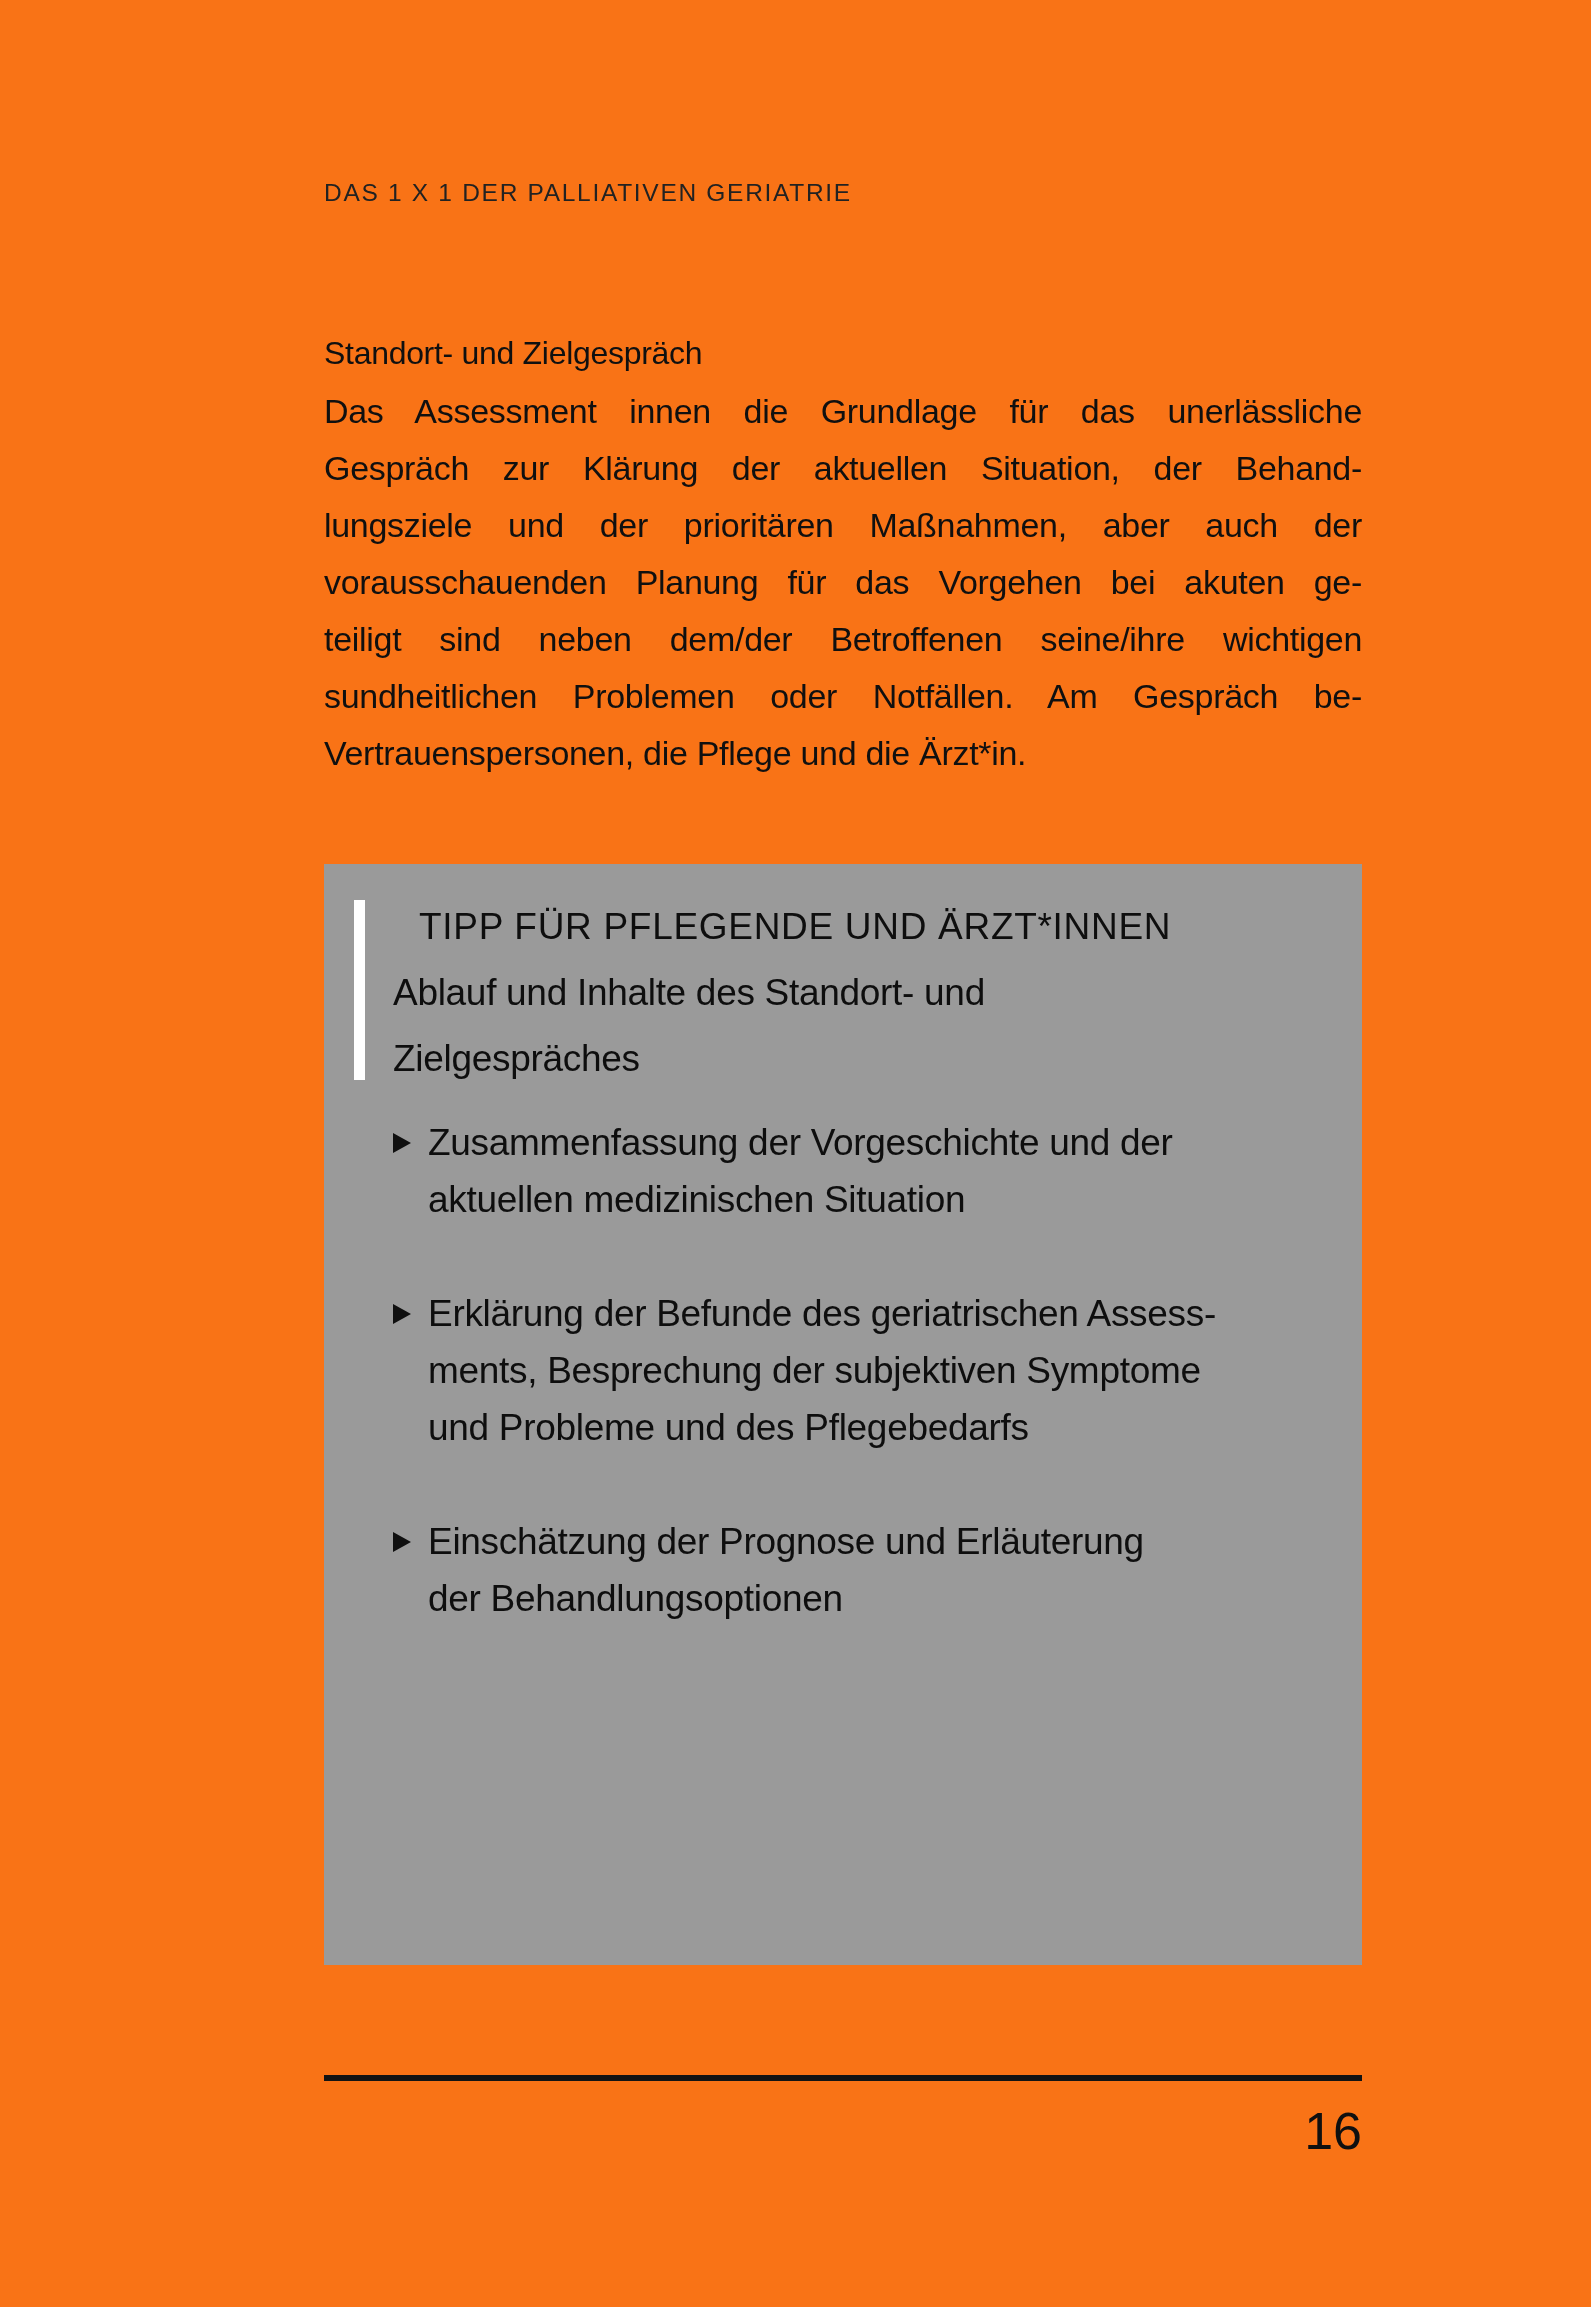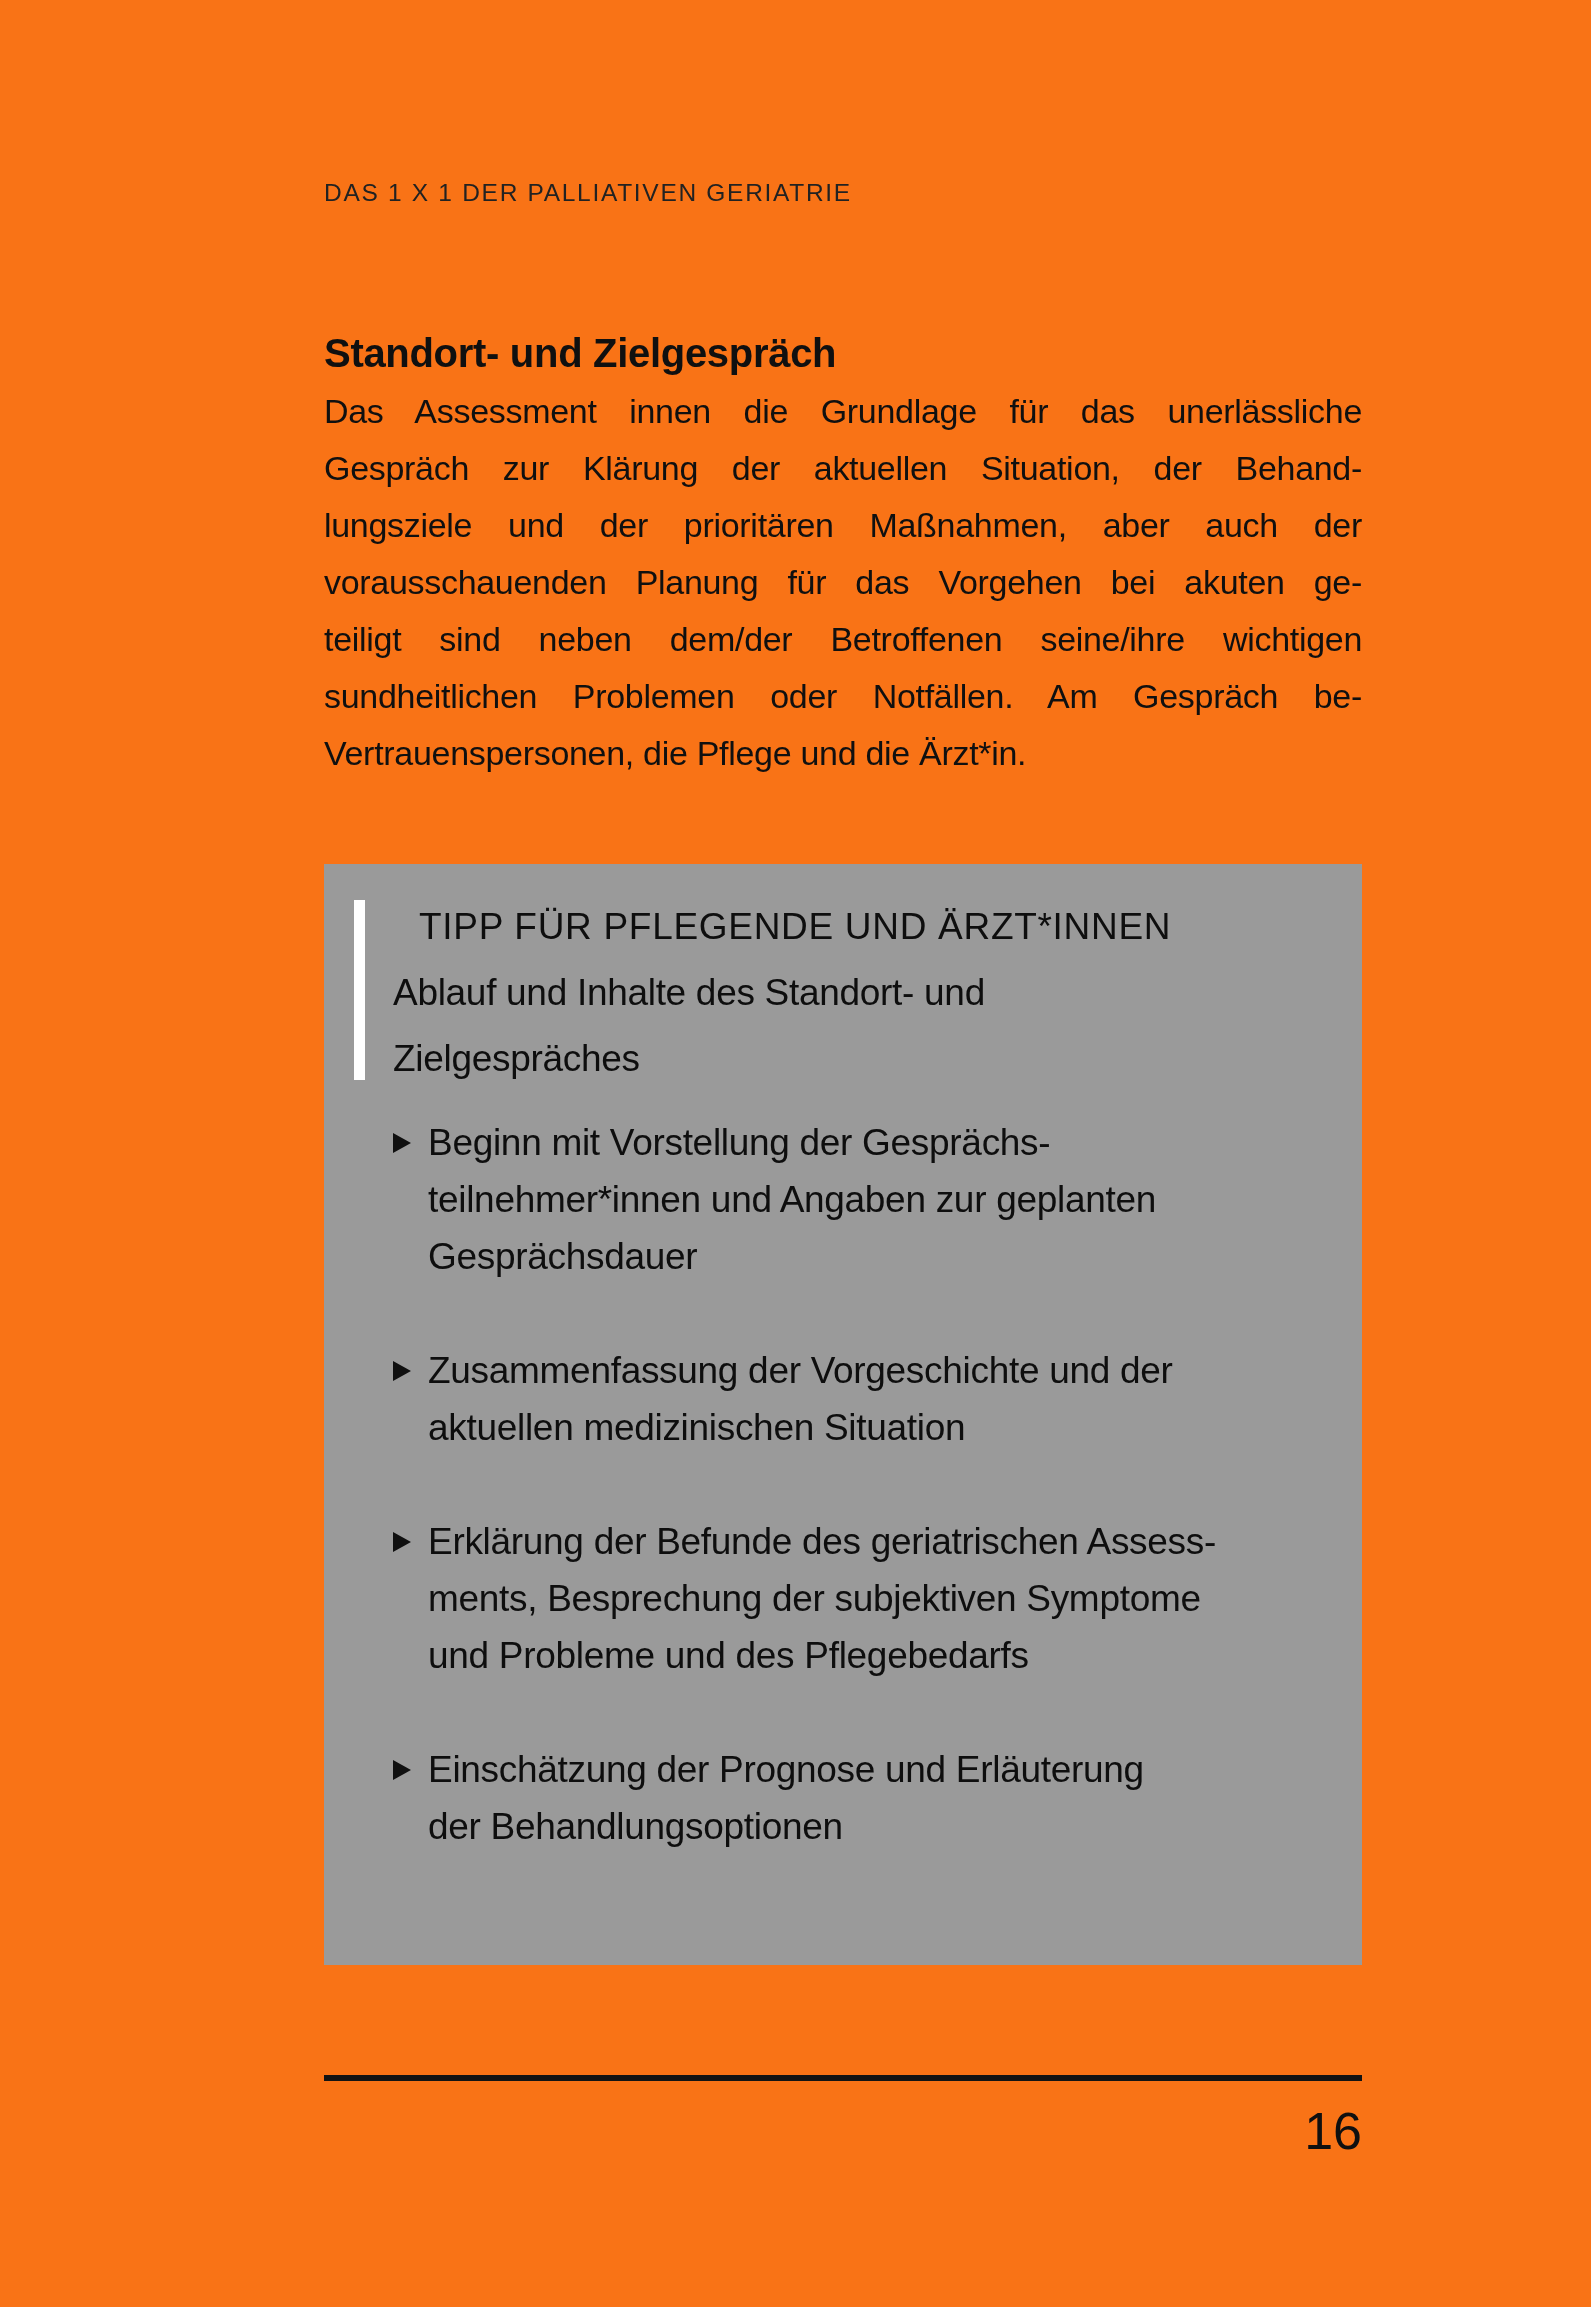--- a/index.html
+++ b/index.html
@@ -12,21 +12,21 @@
     overflow:hidden;
   }
   .running-header{
     position:absolute;left:324px;top:178px;
     font-size:24.5px;line-height:29px;
     letter-spacing:1.7px;color:#222222;
     white-space:nowrap;
   }
   .section-title{
     position:absolute;left:324px;top:330px;
-    font-size:40px;line-height:46px;font-weight:bold;
+    font-size:32px;line-height:46px;font-weight:normal;
     letter-spacing:-0.3px;color:#101010;
     white-space:nowrap;
   }
   .body-block{
     position:absolute;left:324px;top:383px;width:1038px;
     font-size:34px;line-height:57px;letter-spacing:-0.3px;color:#101010;
   }
   .body-line{min-height:57px;}
   .body-line.just{text-align:justify;text-align-last:justify;}
   .tip-box{
@@ -99,26 +99,20 @@
     <div class="tip-bar"></div>
 
     <div class="tip-kicker">TIPP FÜR PFLEGENDE UND ÄRZT*INNEN</div>
 
     <div class="tip-heading">Ablauf und Inhalte des Standort- und
 Zielgespräches</div>
 
     <div class="tip-list">
       <div class="tip-item">
         <span class="tri-icon"></span>
-        <div class="tip-item-text">Beginn mit Vorstellung der Gesprächs-
-teilnehmer*innen und Angaben zur geplanten
-Gesprächsdauer</div>
-      </div>
-      <div class="tip-item">
-        <span class="tri-icon"></span>
         <div class="tip-item-text">Zusammenfassung der Vorgeschichte und der
 aktuellen medizinischen Situation</div>
       </div>
       <div class="tip-item">
         <span class="tri-icon"></span>
         <div class="tip-item-text">Erklärung der Befunde des geriatrischen Assess-
 ments, Besprechung der subjektiven Symptome
 und Probleme und des Pflegebedarfs</div>
       </div>
       <div class="tip-item">

